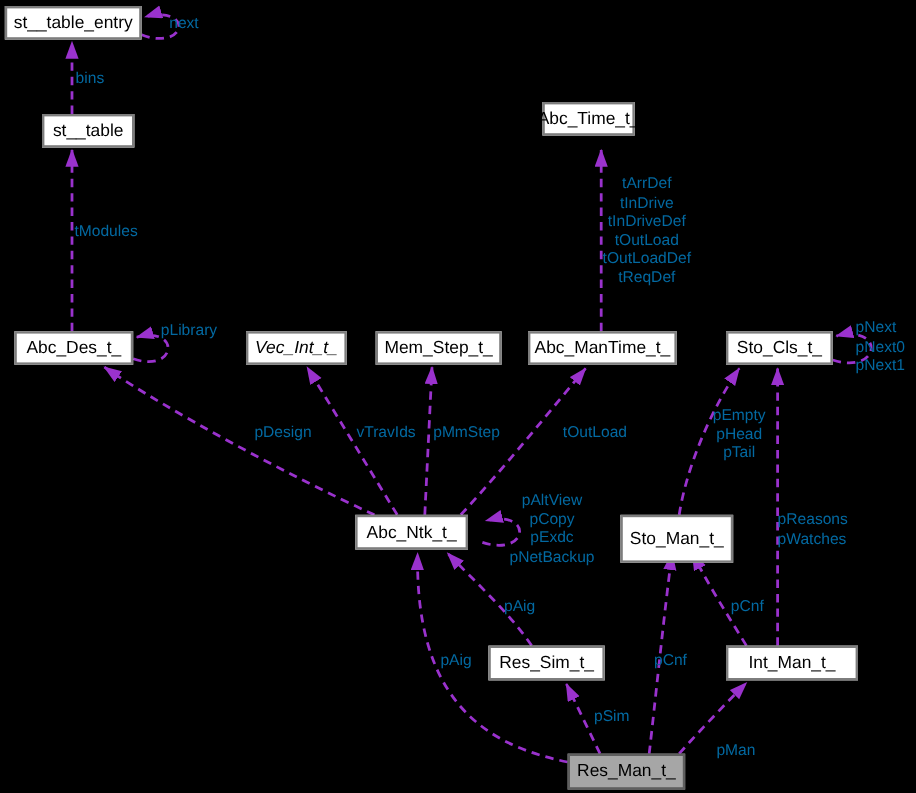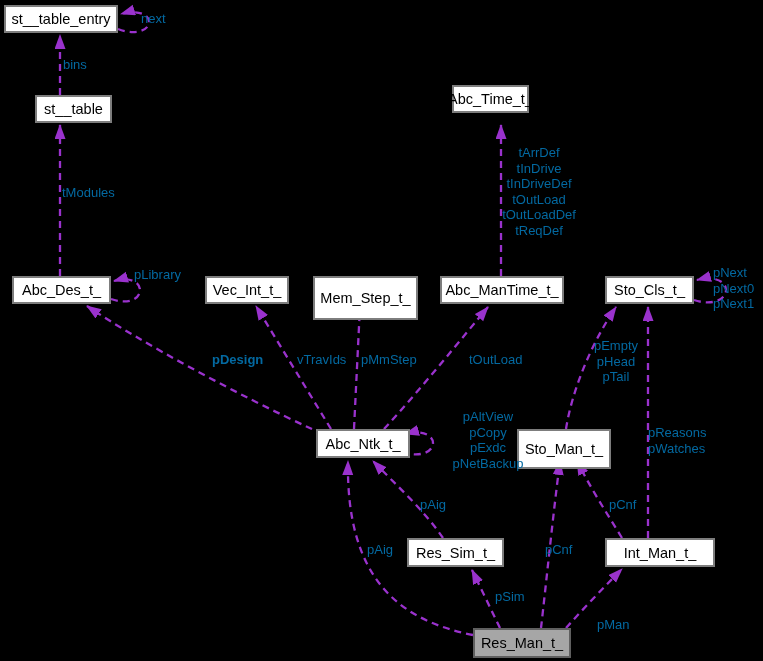--- a/index.html
+++ b/index.html
@@ -45,46 +45,46 @@
       <path d="M 541,628 C 546,585 553,515 560,461" marker-end="url(#arrow)"></path>
       <path d="M 566,628 C 584,608 604,587 622,569" marker-end="url(#arrow)"></path>
     </g>
   </svg>
 
   <div id="nodes">
       <div class="node" style="left: 4px; top: 5px; width: 114px; height: 28px;">st__table_entry</div>
       <div class="node" style="left: 22px; top: 95px; width: 77px; height: 28px; margin-left: 13px;">st__table</div>
       <div class="node" style="left: 452px; top: 85px; width: 77px; height: 28px;">Abc_Time_t_</div>
       <div class="node" style="left: 12px; top: 276px; width: 99px; height: 28px;">Abc_Des_t_</div>
-      <div class="node" style="left: 205px; top: 276px; width: 84px; height: 28px;">Vec_Int_t_</div>
-      <div class="node" style="left: 313px; top: 276px; width: 105px; height: 44px;">Mem_Step_t_</div>
+      <div class="node" style="left: 205px; top: 276px; width: 84px; height: 28px; font-style: italic;">Vec_Int_t_</div>
+      <div class="node" style="left: 313px; top: 276px; width: 105px; height: 28px;">Mem_Step_t_</div>
       <div class="node" style="left: 440px; top: 276px; width: 124px; height: 28px;">Abc_ManTime_t_</div>
       <div class="node" style="left: 605px; top: 276px; width: 89px; height: 28px;">Sto_Cls_t_</div>
-      <div class="node" style="left: 316px; top: 429px; width: 94px; height: 29px;">Abc_Ntk_t_</div>
+      <div class="node" style="left: 296px; top: 429px; width: 94px; height: 29px;">Abc_Ntk_t_</div>
       <div class="node" style="left: 517px; top: 429px; width: 94px; height: 40px;">Sto_Man_t_</div>
       <div class="node" style="left: 407px; top: 538px; width: 97px; height: 29px;">Res_Sim_t_</div>
       <div class="node" style="left: 605px; top: 538px; width: 110px; height: 29px;">Int_Man_t_</div>
       <div class="node highlight" style="left: 473px; top: 628px; width: 98px; height: 30px;">Res_Man_t_</div>
     </div>
   <div id="labels">
       <div class="edge-label" style="left: 141px; top: 11px;">next</div>
       <div class="edge-label" style="left: 63px; top: 57px;">bins</div>
       <div class="edge-label" style="left: 62px; top: 185px;">tModules</div>
       <div class="edge-label" style="left: 134px; top: 267px;">pLibrary</div>
       <div class="edge-label center" style="left: 539px; top: 145px;">tArrDef
 tInDrive
 tInDriveDef
 tOutLoad
 tOutLoadDef
 tReqDef</div>
-      <div class="edge-label" style="left: 212px; top: 352px; font-weight: bold;">pDesign</div>
+      <div class="edge-label" style="left: 212px; top: 352px;">pDesign</div>
       <div class="edge-label" style="left: 297px; top: 352px;">vTravIds</div>
       <div class="edge-label" style="left: 361px; top: 352px;">pMmStep</div>
       <div class="edge-label" style="left: 469px; top: 352px;">tOutLoad</div>
-      <div class="edge-label center" style="left: 460px; top: 409px; margin-left: 28px;">pAltView
+      <div class="edge-label center" style="left: 460px; top: 409px;">pAltView
 pCopy
 pExdc
 pNetBackup</div>
       <div class="edge-label center" style="left: 616px; top: 338px;">pEmpty
 pHead
 pTail</div>
       <div class="edge-label" style="left: 648px; top: 425px;">pReasons
 pWatches</div>
       <div class="edge-label" style="left: 713px; top: 265px;">pNext
 pNext0

